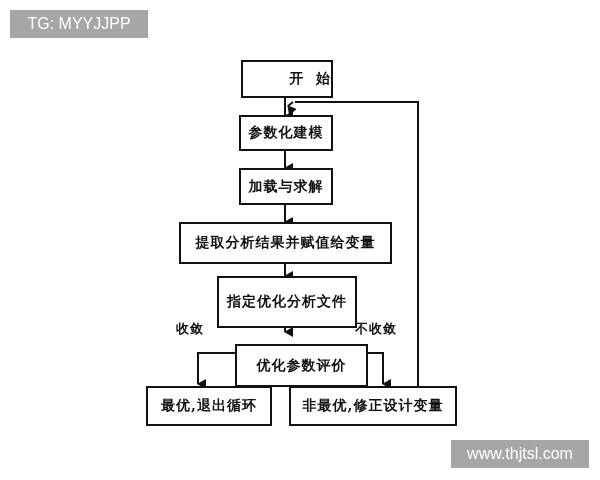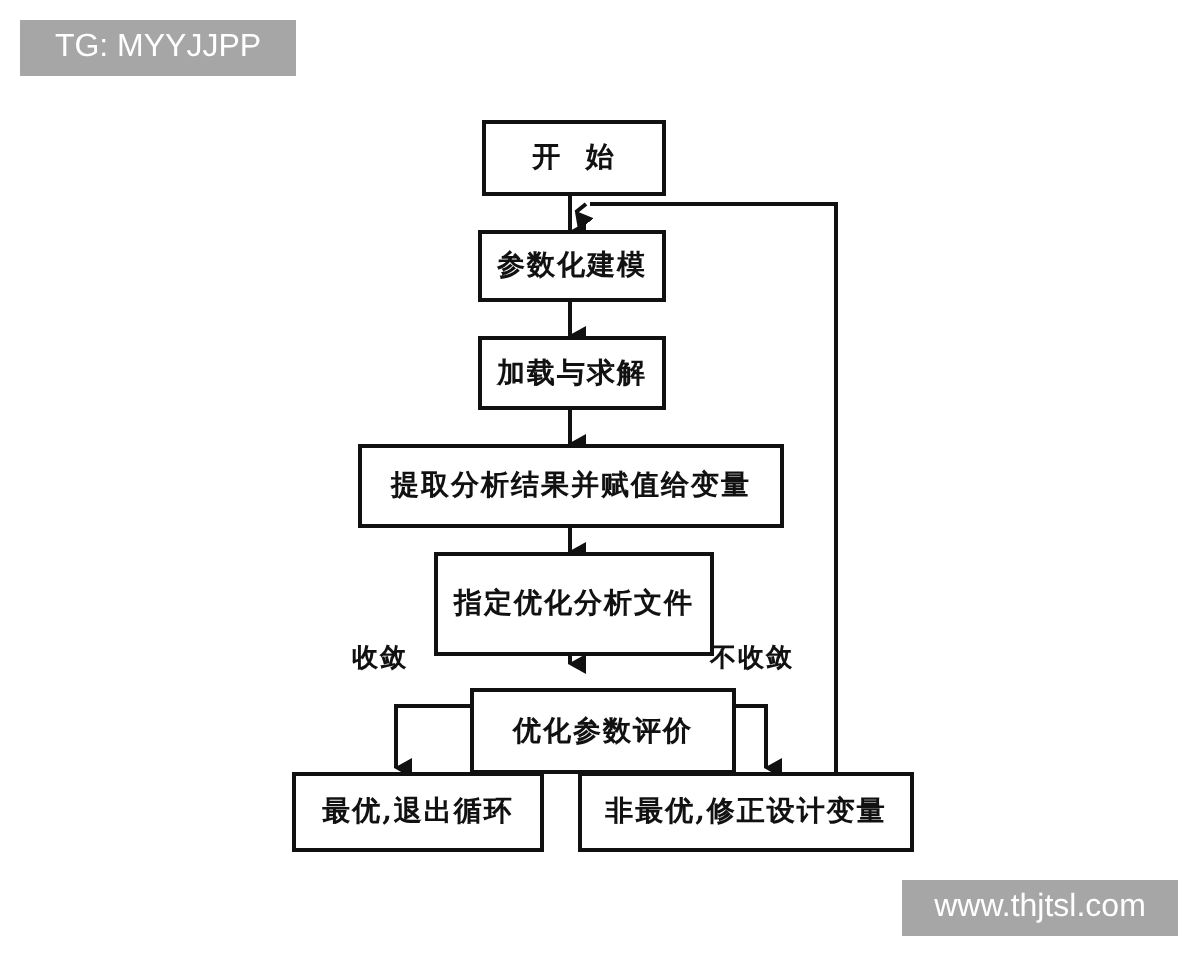--- a/index.html
+++ b/index.html
@@ -57,21 +57,21 @@
     <path d="M198,380 L198,384" marker-end="url(#ah)"></path>
 
     <polyline points="367,353 383,353 383,380"></polyline>
     <path d="M383,380 L383,384" marker-end="url(#ah)"></path>
 
     <polyline points="418,386 418,102 295,102"></polyline>
     <path d="M293,102 L288,106" marker-end="url(#ah)"></path>
   </g>
 </svg>
 
-<div class="box" style="left:241px;top:60px;width:92px;height:38px;">
+<div class="box" style="left:241px;top:60px;width:92px;height:38px;justify-content:flex-end;">
   <span style="white-space:pre;">开  始</span>
 </div>
 <div class="box" style="left:239px;top:115px;width:94px;height:36px;">
   <span>参数化建模</span>
 </div>
 <div class="box" style="left:239px;top:168px;width:94px;height:37px;">
   <span>加载与求解</span>
 </div>
 <div class="box" style="left:179px;top:222px;width:213px;height:42px;">
   <span>提取分析结果并赋值给变量</span>

